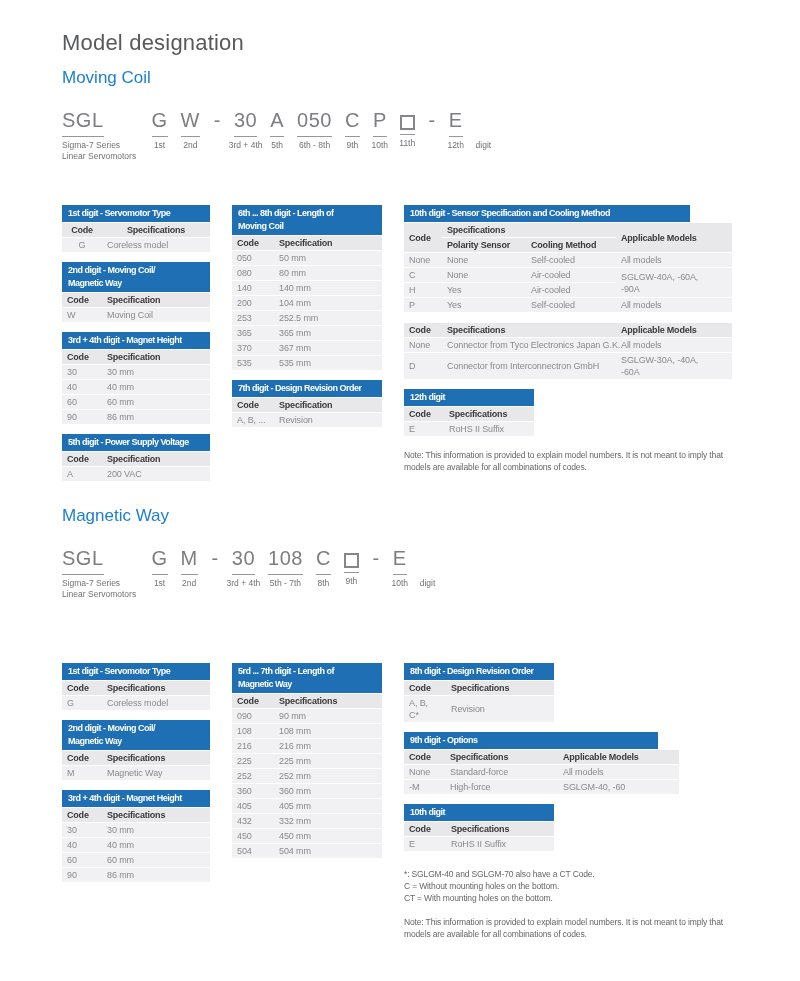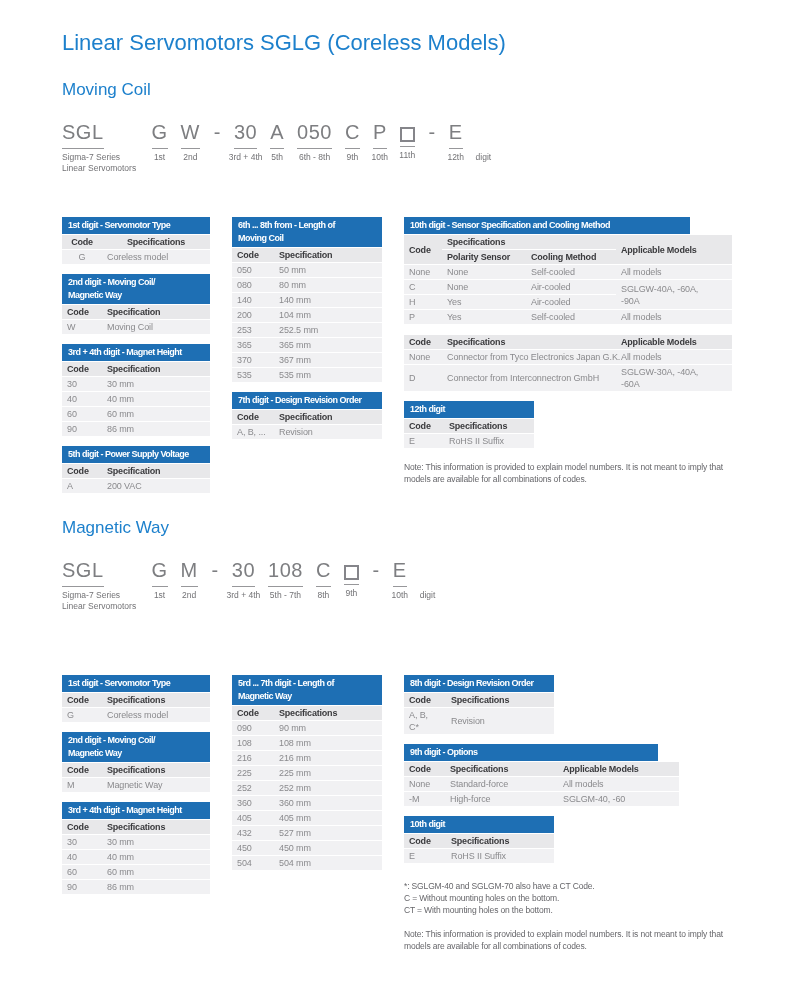--- a/index.html
+++ b/index.html
@@ -46,21 +46,21 @@
   .center th{text-align:center;}
   .center td:first-child{text-align:center;}
   .note,.footnote{font-size:8.5px;line-height:12px;color:#66666a;letter-spacing:-.15px;
                   white-space:pre-line;margin-top:12px;}
   .footnote{margin-top:16px;}
 </style>
 </head>
 <body>
 
 <div class="page">
-  <h2>Linear Servomotors SGLG (Coreless Models)</h2>
+  <h1>Model designation</h1>
 
   <section class="model-section">
     <h3>Moving Coil</h3>
     <div class="model-row">
         <div class="seg prefix">
           <span class="code">SGL</span>
           <span class="underline"></span>
           <span class="seg-label">Sigma-7 Series
 Linear Servomotors</span>
         </div>
@@ -217,21 +217,21 @@
                   <td>A</td>
                   <td>200 VAC</td>
                 </tr>
               </tbody>
             </table>
           </div>
         </div>
         <div class="col" style="width: 150px;">
           <div class="tbl" style="width: 150px;">
             <div class="tbl-title">
-              <div class="tbl-title-line">6th ... 8th from - Length of</div>
+              <div class="tbl-title-line">6th ... 8th digit - Length of</div>
               <div class="tbl-title-line">Moving Coil</div>
             </div>
             <table>
               <colgroup>
                 <col style="width: 42px;">
                 <col style="width: 108px;">
               </colgroup>
               <thead>
                 <tr>
                   <th>Code</th>
@@ -581,21 +581,21 @@
                 <tr>
                   <td>360</td>
                   <td>360 mm</td>
                 </tr>
                 <tr>
                   <td>405</td>
                   <td>405 mm</td>
                 </tr>
                 <tr>
                   <td>432</td>
-                  <td>527 mm</td>
+                  <td>332 mm</td>
                 </tr>
                 <tr>
                   <td>450</td>
                   <td>450 mm</td>
                 </tr>
                 <tr>
                   <td>504</td>
                   <td>504 mm</td>
                 </tr>
               </tbody>

